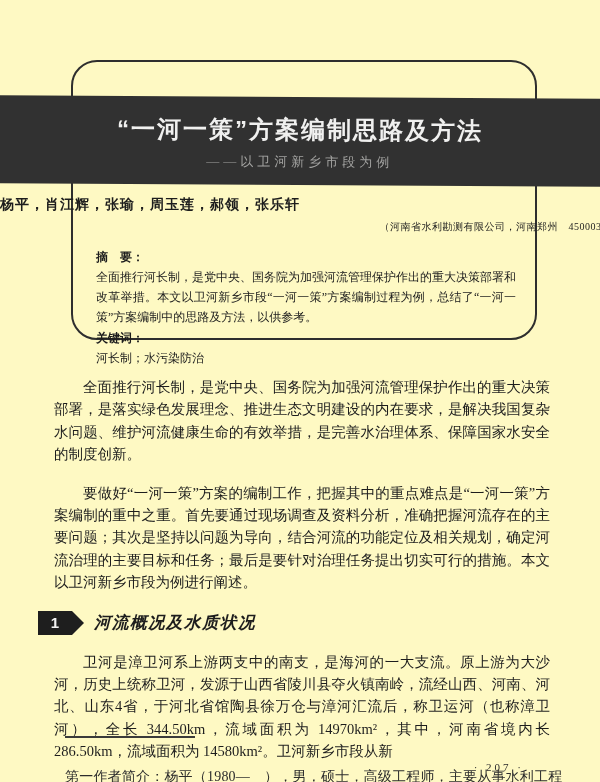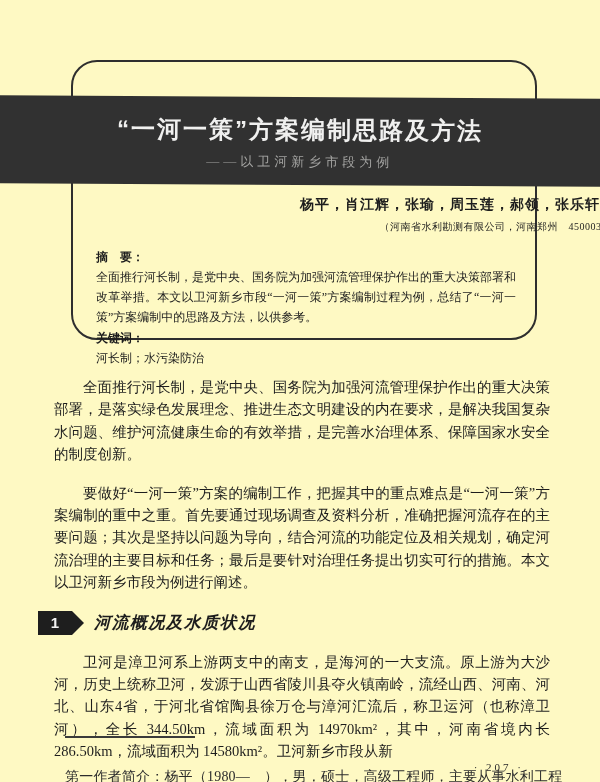--- a/index.html
+++ b/index.html
@@ -30,21 +30,21 @@
     font-size:24px;font-weight:bold;color:#f0f0ef;
     letter-spacing:2px;
     font-family:"Liberation Sans","DejaVu Sans",sans-serif;
   }
   .banner .subtitle{
     margin-top:7px;
     font-size:13px;color:#a3a3a1;letter-spacing:4px;
   }
   .authors-line{
     position:absolute;top:196px;left:0;width:100%;
-    text-align:right;font-size:14px;font-weight:bold;letter-spacing:1px;
+    text-align:left;font-size:14px;font-weight:bold;letter-spacing:1px;
     z-index:4;
   }
   .affiliation-line{
     position:absolute;top:220px;left:12px;width:100%;
     text-align:right;font-size:10px;letter-spacing:0.5px;
     z-index:4;
   }
   .abstract-block{
     position:absolute;left:96px;top:247px;width:420px;
     font-size:12px;line-height:20px;z-index:4;

